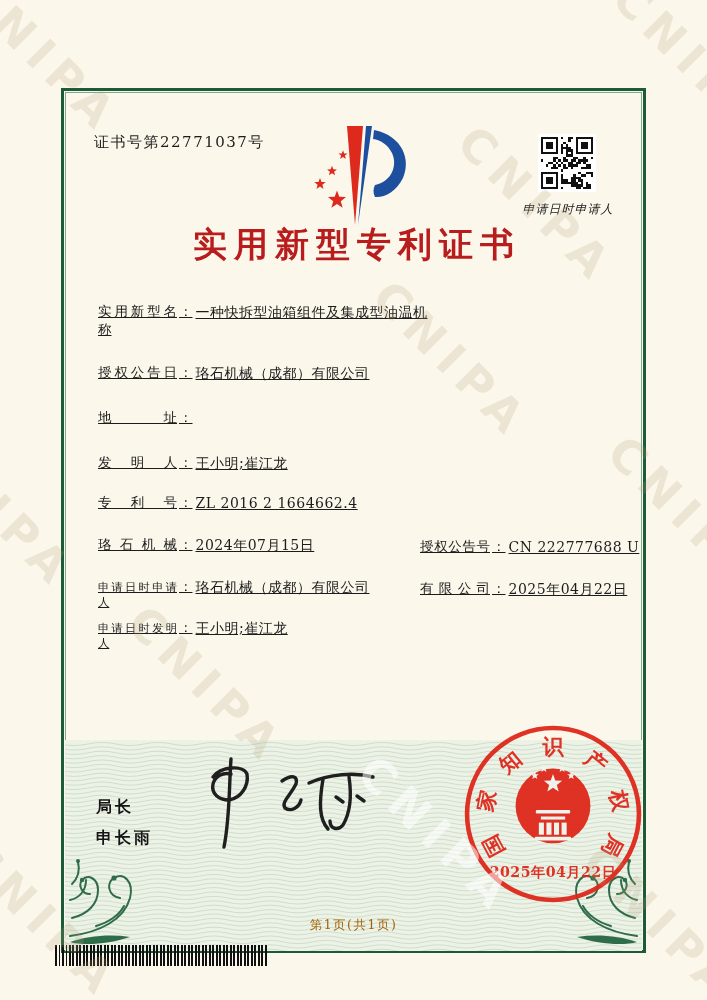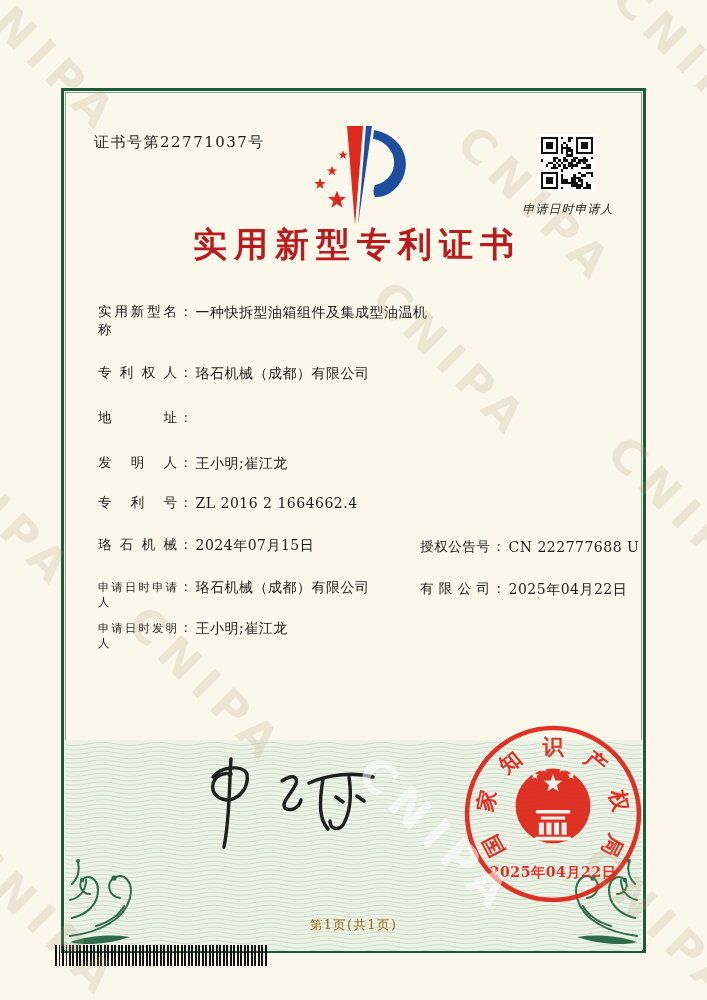--- a/index.html
+++ b/index.html
@@ -24,21 +24,21 @@
   }
   .frame-inner{position:absolute;inset:1px;border:1px solid #7fa98e;pointer-events:none;}
   .frame>*{position:absolute;}
   
   .certno{left:30px;top:42px;font-size:15px;letter-spacing:1.5px;}
   .logo{left:232px;top:30px;width:122px;height:110px;}
   .qr{left:474px;top:43px;width:58px;height:58px;}
   .qr-caption{left:445px;top:110px;width:118px;text-align:center;font-size:12px;font-style:italic;color:#222;letter-spacing:1px;}
   .title{left:0;width:579px;top:131px;text-align:center;font-size:34px;font-weight:bold;letter-spacing:7px;text-indent:7px;color:#b91c1c;}
   
-  .row{position:absolute;left:34px;display:flex;align-items:flex-start;}
+  .row{position:absolute;left:34px;display:flex;align-items:flex-start;text-decoration:underline;}
   .row .lab{flex:none;width:79px;font-size:13.5px;text-align:justify;text-align-last:justify;padding-top:1px;}
   .row.small-lab .lab{font-size:11.3px;padding-top:3px;letter-spacing:0;}
   .row .colon{flex:none;font-size:13.5px;padding:1px 3px 0 2px;}
   .row .val{font-size:14px;letter-spacing:.5px;line-height:21px;}
   .row.addr .val{width:352px;}
   .rrow{left:356px;margin-top:44px;}
   .rrow .lab{width:70px;}
   .r1{top:211px}.r2{top:272px}.r3{top:317px}.r4{top:362px}
   .r5{top:402px}.r6{top:444px}.r7{top:486px}.r8{top:527px}
   
@@ -286,21 +286,21 @@
   <div class="qr-caption">申请日时申请人</div>
 
   <div class="title">实用新型专利证书</div>
 
   <div class="row r1">
     <span class="lab">实用新型名称</span>
       <span class="colon">：</span>
     <span class="val">一种快拆型油箱组件及集成型油温机</span>
   </div>
   <div class="row r2">
-    <span class="lab">专利权人</span>
+    <span class="lab">授权公告日</span>
       <span class="colon">：</span>
     <span class="val">珞石机械（成都）有限公司</span>
   </div>
   <div class="row r3 addr">
     <span class="lab">地址</span>
       <span class="colon">：</span>
   </div>
   <div class="row r4">
     <span class="lab">发明人</span>
       <span class="colon">：</span>
@@ -362,20 +362,24 @@
       <path d="M6,38 C12,32 14,24 12,16"></path>
     </g>
     <g fill="#2f6c49">
       <circle cx="48" cy="32" r="2.6"></circle>
         <circle cx="16" cy="34" r="2.2"></circle>
         <circle cx="12" cy="15" r="2"></circle>
       <path d="M4,96 C22,90 44,88 64,91 C44,98 18,100 4,96 Z"></path>
     </g>
   </svg>
 
+  <div class="director">
+    <div>局长</div>
+    <div>申长雨</div>
+  </div>
   <svg class="sig" viewBox="0 0 195 112">
     <path d="M34,8 C32,34 33,66 27,96"></path>
     <path d="M16,26 C24,15 46,14 50,23 C52,35 44,47 32,49 C22,49 14,43 16,33 C18,25 26,21 34,23"></path>
     <path d="M85,30 C95,23 101,25 99,33 C93,45 84,51 88,57 C94,61 102,57 104,49"></path>
     <path d="M112,32 C132,23 158,21 176,26"></path>
     <path d="M126,28 C122,52 122,68 131,78"></path>
     <path d="M152,26 C155,46 153,62 146,74 C141,80 133,78 133,70"></path>
     <path d="M139,46 l7,5 M160,45 l7,5"></path>
   </svg>
 

